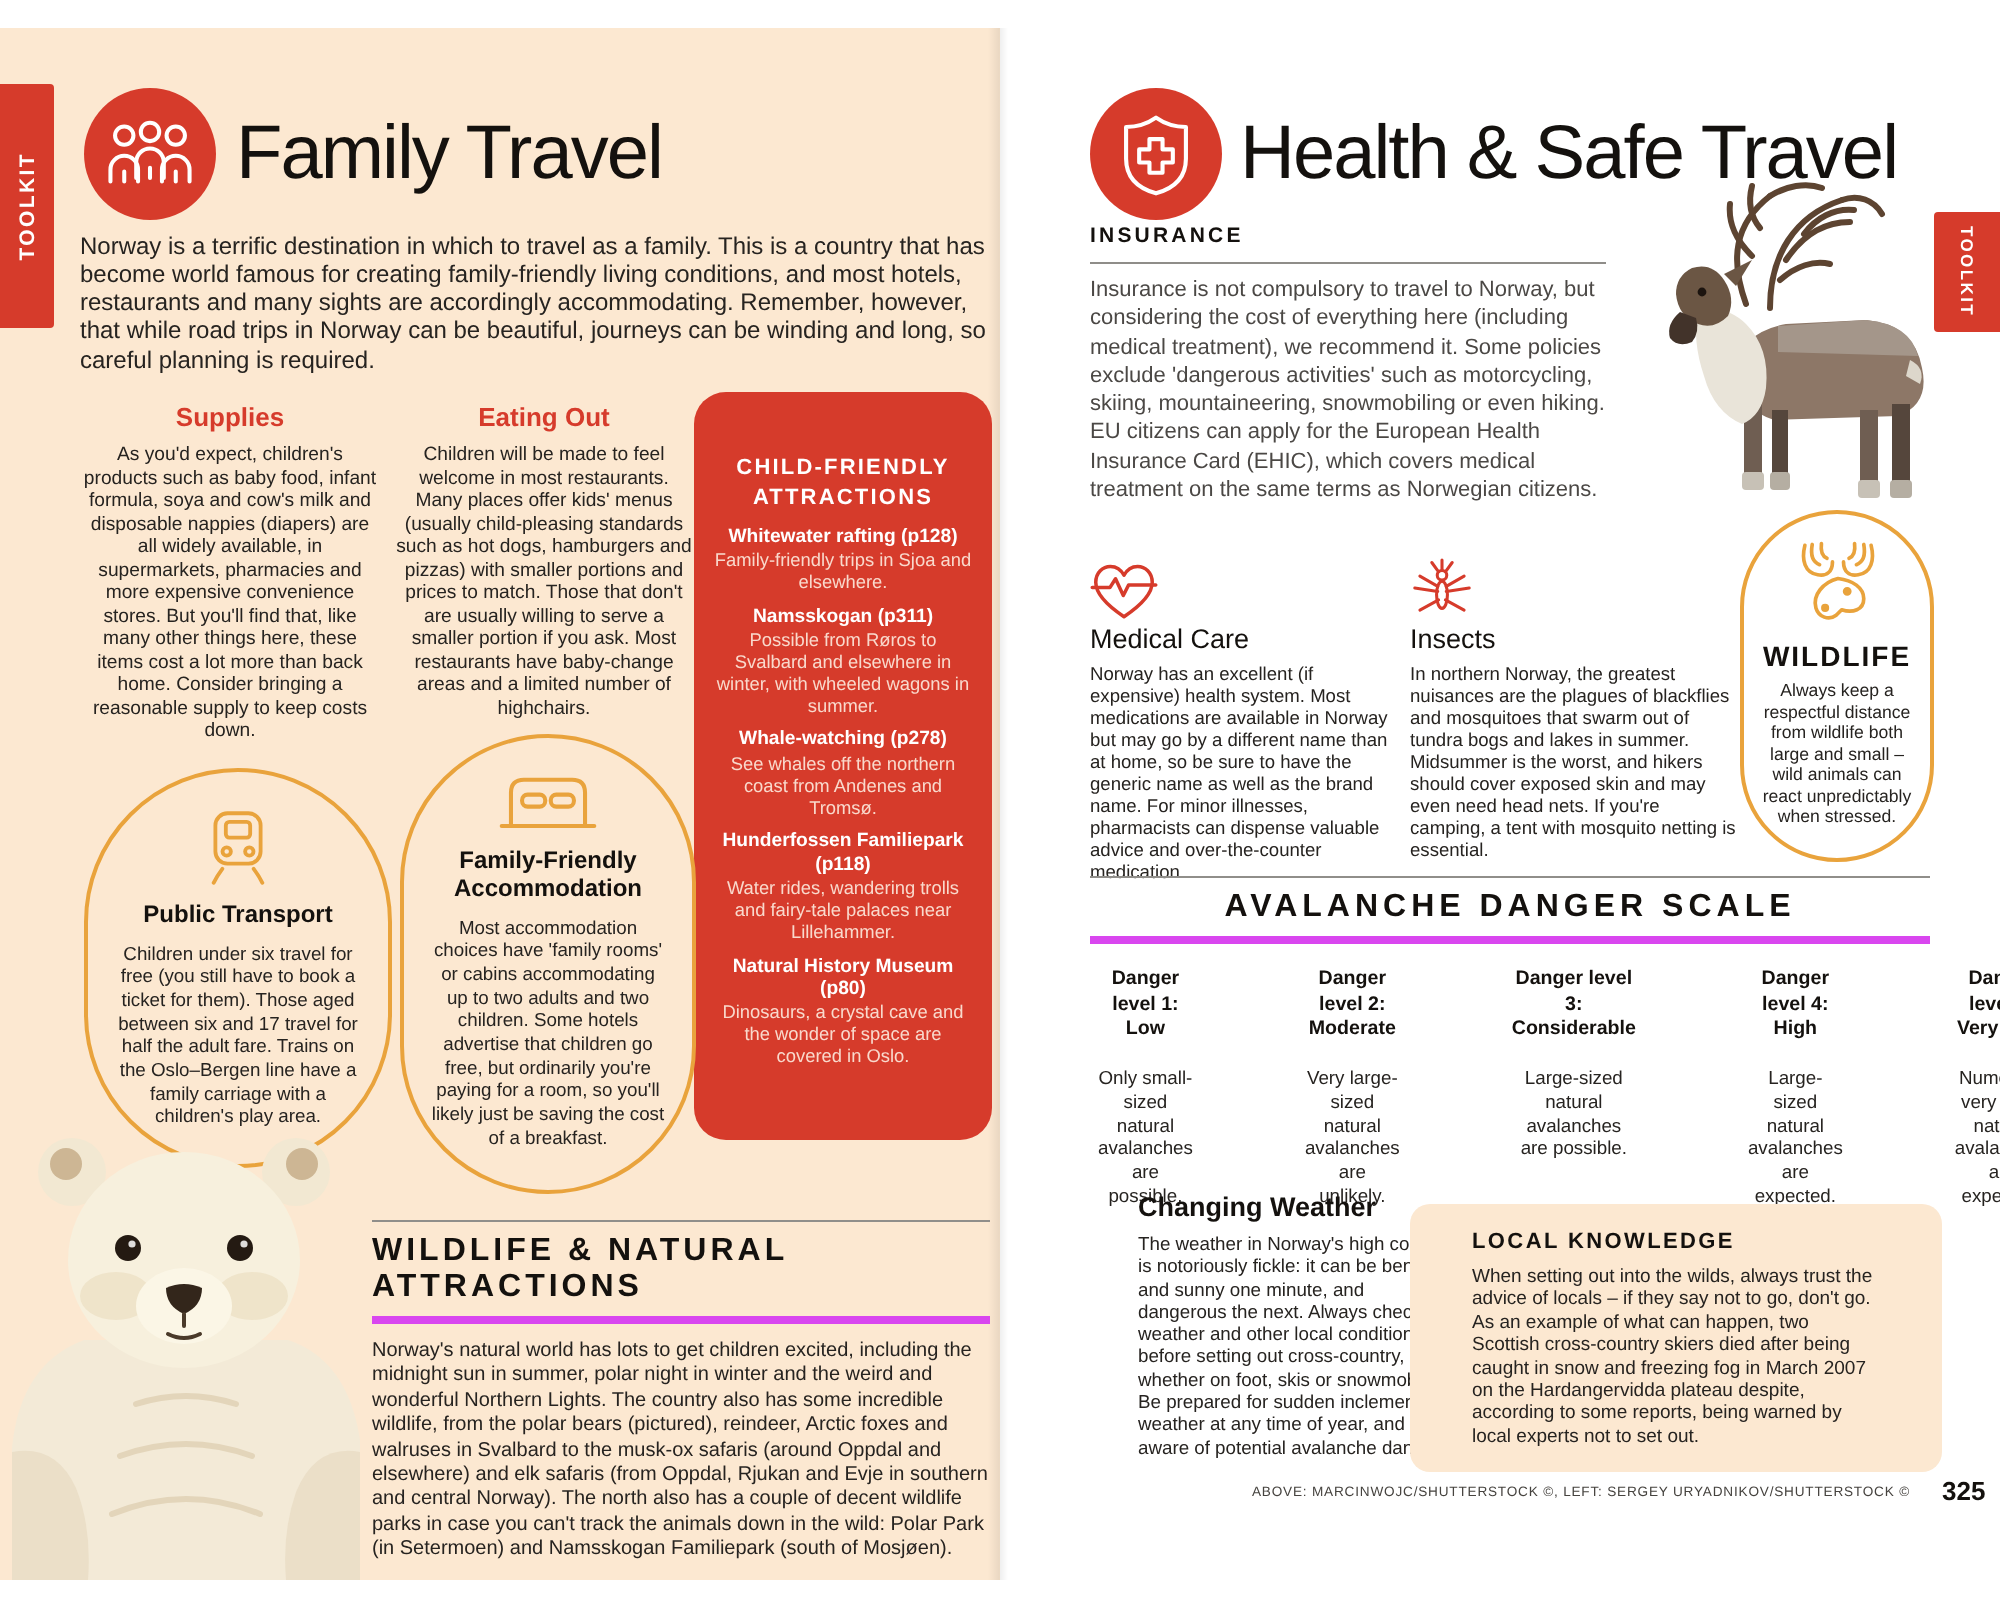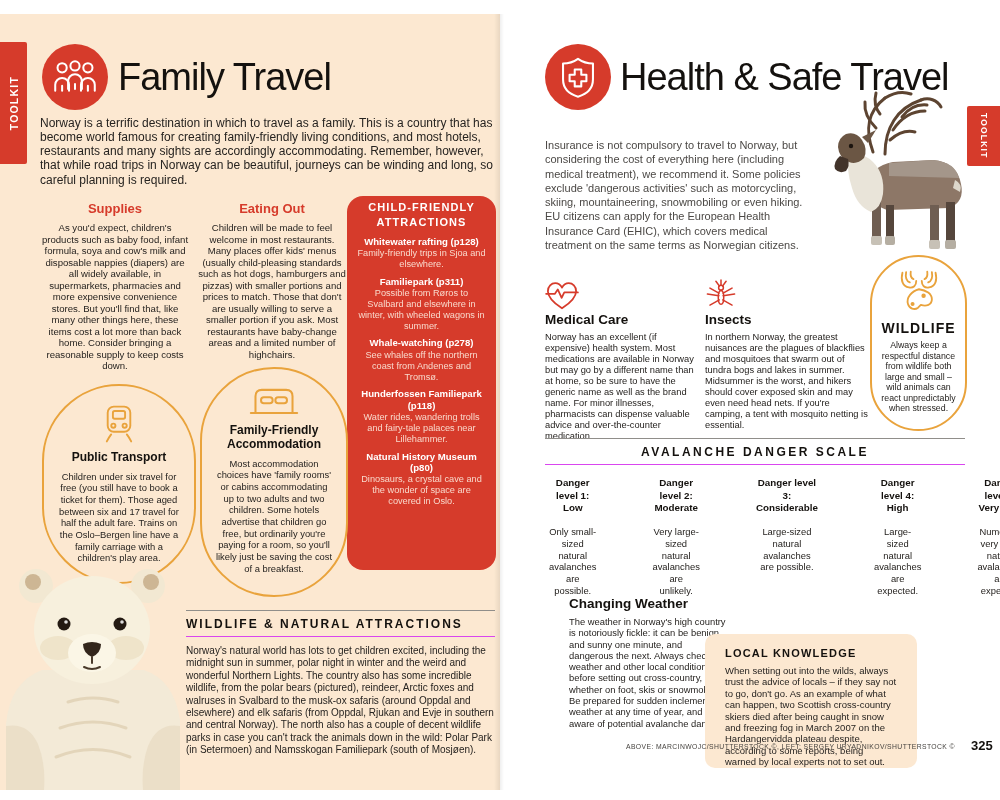--- a/index.html
+++ b/index.html
@@ -37,47 +37,47 @@
 
   .intro{left:40px;top:116px;width:455px;font-size:12px;line-height:1.18;color:#262320;}
 
   .col{width:150px;text-align:center;}
   .col h3{color:var(--brand-red);font-size:13px;font-weight:bold;margin-bottom:6px;}
   .col p,.body-sm{font-size:9.6px;line-height:1.2;color:#262320;}
   .col-supplies{left:40px;top:201px;}
   .col-eating{left:197px;top:201px;}
 
   .attractions{left:347px;top:196px;width:149px;height:374px;background:var(--brand-red);
-    border-radius:16px;padding:4px 10px;text-align:center;color:#fff;overflow:hidden;}
+    border-radius:16px;padding:31px 10px;text-align:center;color:#fff;overflow:hidden;}
   .attractions h4{font-size:11px;letter-spacing:1.1px;line-height:1.35;margin-bottom:6px;}
   .attr-title{font-size:9.6px;font-weight:bold;line-height:1.18;margin-top:6px;}
   .attr-desc{font-size:9.2px;line-height:1.18;color:#f9d9cc;margin-top:1px;}
 
   .bubble{border:2px solid var(--accent-orange);border-radius:90px;text-align:center;
     display:flex;flex-direction:column;align-items:center;overflow:hidden;}
   .bubble-transport{left:42px;top:384px;width:154px;height:200px;padding:18px 14px;}
   .bubble-accom{left:200px;top:367px;width:148px;height:230px;padding:16px 13px;}
   .bubble h5{font-size:12px;font-weight:bold;color:#14110e;line-height:1.15;margin:7px 0 6px;}
   .bubble p{font-size:9.4px;line-height:1.24;color:#262320;}
 
   .bear{left:-4px;top:552px;width:192px;height:238px;}
 
-  .rule-head{border-top:1px solid #908e8a;border-bottom:1px solid #d946ef;
-    font-size:12px;font-weight:bold;letter-spacing:2px;color:#14110e;padding:6px 0 5px;}
+  .rule-head{border-top:1px solid #908e8a;border-bottom:4px solid #d946ef;
+    font-size:16px;font-weight:bold;letter-spacing:2px;color:#14110e;padding:6px 0 5px;}
   .wild-nat{left:186px;top:610px;width:309px;}
   .wild-nat p{font-size:10px;line-height:1.24;margin-top:8px;color:#262320;}
 
   
   .ins-head{left:545px;top:112px;width:258px;font-size:10.5px;font-weight:bold;letter-spacing:1.6px;
     color:#14110e;border-bottom:1px solid #8f8d89;padding-bottom:7px;}
   .ins-body{left:545px;top:138px;width:260px;font-size:11px;line-height:1.3;color:#4b4845;}
 
   .reindeer{left:826px;top:88px;width:152px;height:168px;}
 
-  .mini-col h3{font-size:13.5px;font-weight:bold;color:#14110e;margin-bottom:5px;}
+  .mini-col h3{font-size:13.5px;font-weight:normal;color:#14110e;margin-bottom:5px;}
   .mini-col p{font-size:9.3px;line-height:1.18;color:#262320;}
   .col-medical{left:545px;top:312px;width:158px;}
   .col-insects{left:705px;top:312px;width:163px;}
   .icon-medical{left:545px;top:281px;}
   .icon-insects{left:704px;top:277px;}
 
   .bubble-wildlife{left:870px;top:255px;width:97px;height:176px;padding:12px 8px;
     border:2px solid var(--accent-orange);border-radius:50px;text-align:center;
     display:flex;flex-direction:column;align-items:center;background:#fff;}
   .bubble-wildlife h5{font-size:14px;font-weight:bold;letter-spacing:1px;color:#14110e;margin:5px 0 4px;}
@@ -87,22 +87,22 @@
   .avalanche .rule-head{text-align:center;letter-spacing:2.5px;}
   .lvl-row{display:flex;margin-top:12px;gap:48px;}
   .lvl{flex:1;text-align:center;padding:0 4px;}
   .lvl-label{font-size:9.8px;font-weight:bold;line-height:1.3;color:#14110e;}
   .lvl-desc{font-size:9.4px;line-height:1.25;color:#262320;margin-top:11px;}
 
   .col-weather{left:545px;top:596px;width:160px;margin-left:24px;}
   .col-weather h3{font-size:13.5px;font-weight:bold;color:#14110e;margin-bottom:5px;}
   .col-weather p{font-size:9.4px;line-height:1.2;color:#262320;}
 
-  .local-box{left:705px;top:602px;width:212px;height:134px;background:var(--page-cream);
-    border-radius:10px;padding:13px 20px;overflow:hidden;margin-top:32px;}
+  .local-box{left:705px;top:602px;width:266px;height:134px;background:var(--page-cream);
+    border-radius:10px;padding:13px 31px;overflow:hidden;}
   .local-box h4{font-size:11px;font-weight:bold;letter-spacing:1.2px;color:#14110e;margin-bottom:6px;}
   .local-box p{font-size:9.5px;line-height:1.2;color:#262320;}
 
   .credit{left:500px;top:743px;width:455px;text-align:right;font-size:6.8px;letter-spacing:.4px;color:#46433f;}
   .pagenum{left:971px;top:738px;font-size:13px;font-weight:bold;color:#14110e;}
 
   svg{display:block;}
 </style>
 </head>
 <body>
@@ -142,21 +142,21 @@
     <p>Children will be made to feel welcome in most restaurants. Many places offer kids' menus (usually child-pleasing standards such as hot dogs, hamburgers and pizzas) with smaller portions and prices to match. Those that don't are usually willing to serve a smaller portion if you ask. Most restaurants have baby-change areas and a limited number of highchairs.</p>
   </div>
 
   <aside class="abs attractions">
     <h4>CHILD-FRIENDLY ATTRACTIONS</h4>
     <div class="attr-item">
       <div class="attr-title">Whitewater rafting (p128)</div>
       <div class="attr-desc">Family-friendly trips in Sjoa and elsewhere.</div>
     </div>
     <div class="attr-item">
-      <div class="attr-title">Familiepark (p311)</div>
+      <div class="attr-title">Namsskogan (p311)</div>
       <div class="attr-desc">Possible from Røros to Svalbard and elsewhere in winter, with wheeled wagons in summer.</div>
     </div>
     <div class="attr-item">
       <div class="attr-title">Whale-watching (p278)</div>
       <div class="attr-desc">See whales off the northern coast from Andenes and Tromsø.</div>
     </div>
     <div class="attr-item">
       <div class="attr-title">Hunderfossen Familiepark (p118)</div>
       <div class="attr-desc">Water rides, wandering trolls and fairy-tale palaces near Lillehammer.</div>
     </div>
@@ -261,20 +261,21 @@
   <div class="abs icon-circle circle-health">
     <span>
       <svg width="38" height="43" viewBox="0 0 40 46" fill="none" stroke="#fff" stroke-width="2.2" stroke-linejoin="round">
         <path d="M20 3 C25 6.5 30.5 8 36 8 V25 C36 35.5 29 41 20 43.5 C11 41 4 35.5 4 25 V8 C9.5 8 15 6.5 20 3 Z"></path>
         <path d="M16.5 14.5 h7 v5.5 h5.5 v7 h-5.5 v5.5 h-7 v-5.5 H11 v-7 h5.5 Z"></path>
       </svg>
     </span>
   </div>
   <h1 class="abs page-title title-right">Health &amp; Safe Travel</h1>
 
+  <h4 class="abs ins-head">INSURANCE</h4>
   <p class="abs ins-body">Insurance is not compulsory to travel to Norway, but considering the cost of everything here (including medical treatment), we recommend it. Some policies exclude 'dangerous activities' such as motorcycling, skiing, mountaineering, snowmobiling or even hiking. EU citizens can apply for the European Health Insurance Card (EHIC), which covers medical treatment on the same terms as Norwegian citizens.</p>
 
   <span class="abs icon-medical">
     <svg width="34" height="30" viewBox="0 0 38 34" fill="none" stroke="#d63b2b" stroke-width="2" stroke-linecap="round" stroke-linejoin="round">
       <path d="M19 31 C8.5 24 3 17.5 3 11.5 C3 6 7 2.5 11.3 2.5 C14.5 2.5 17.3 4.3 19 7.5 C20.7 4.3 23.5 2.5 26.7 2.5 C31 2.5 35 6 35 11.5 C35 17.5 29.5 24 19 31 Z"></path>
       <path d="M1 14.5 h10 l3.2 -5 l4.4 9.5 l3 -6 h15.4"></path>
     </svg>
   </span>
   <div class="abs mini-col col-medical">
     <h3>Medical Care</h3>

